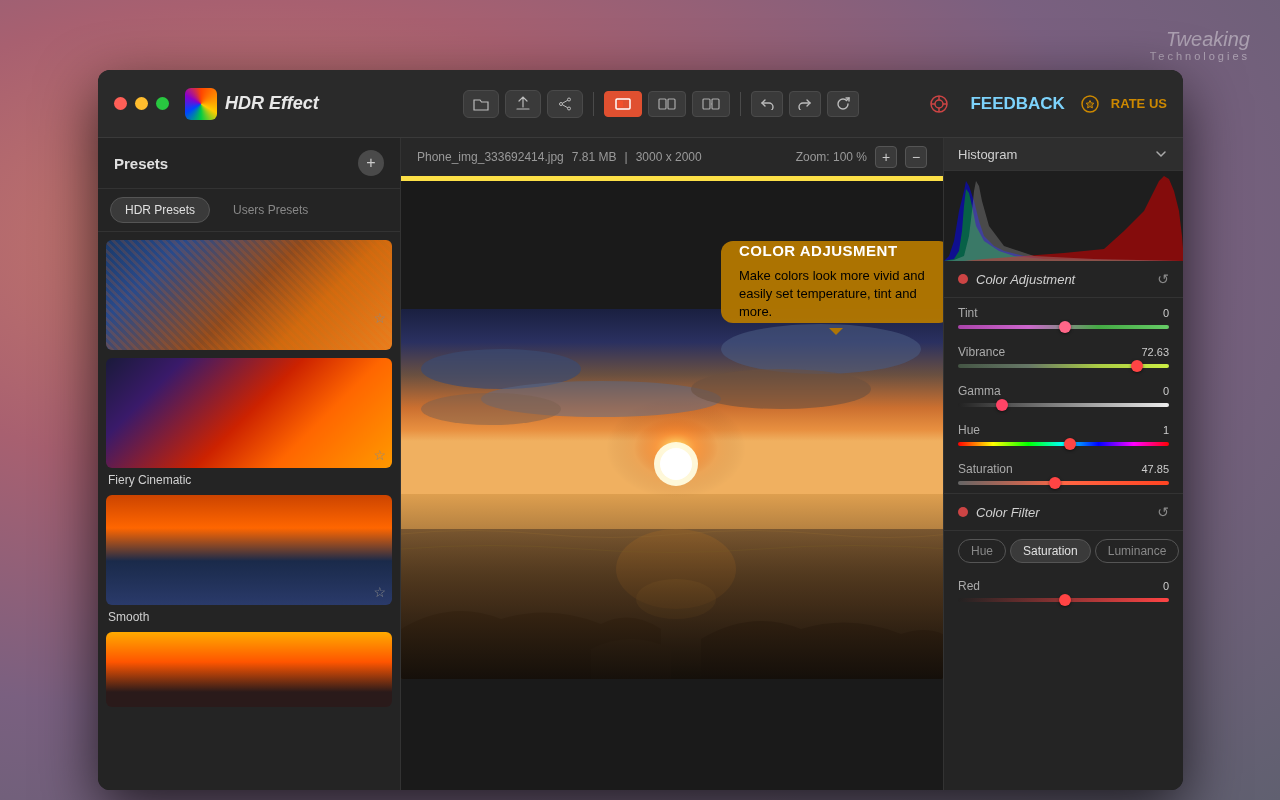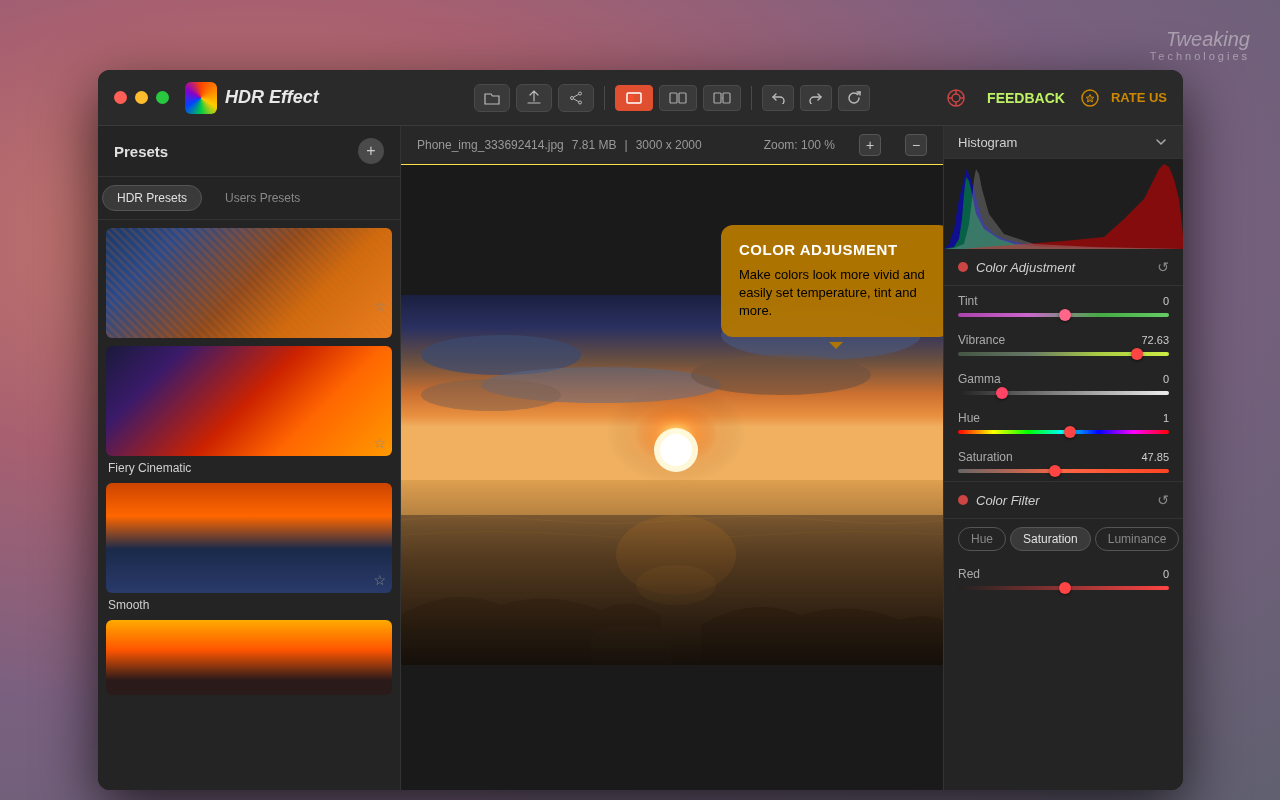--- a/index.html
+++ b/index.html
@@ -23,21 +23,21 @@
       width: 1085px;
       height: 720px;
       background: #1e1e1e;
       border-radius: 12px;
       overflow: hidden;
       box-shadow: 0 20px 60px rgba(0,0,0,0.7);
     }
     
     .title-bar {
       background: #2a2a2a;
-      height: 56px;
+      height: 68px;
       display: flex;
       align-items: center;
       padding: 0 16px;
       border-bottom: 1px solid #3a3a3a;
     }
     .window-controls {
       display: flex;
       gap: 8px;
       margin-right: 16px;
     }
@@ -117,22 +117,22 @@
     }
     .toolbar-right {
       display: flex;
       align-items: center;
       gap: 16px;
     }
     .feedback-btn {
       display: flex;
       align-items: center;
       gap: 22px;
-      color: #bef264;
-      font-size: 14px;
+      color: #7dd3fc;
+      font-size: 17px;
       font-weight: 600;
       cursor: pointer;
     }
     .rate-btn {
       display: flex;
       align-items: center;
       gap: 12px;
       color: #cc8800;
       font-size: 13px;
       font-weight: 600;
@@ -172,21 +172,21 @@
       border: none;
       cursor: pointer;
       color: #ccc;
       font-size: 16px;
       display: flex;
       align-items: center;
       justify-content: center;
     }
     .preset-tabs {
       display: flex;
-      padding: 8px 4px;
+      padding: 8px 12px;
       gap: 8px;
       border-bottom: 1px solid #333;
     }
     .preset-tab {
       padding: 5px 14px;
       border-radius: 14px;
       font-size: 12px;
       cursor: pointer;
       border: 1px solid transparent;
     }
@@ -257,26 +257,26 @@
       flex-direction: column;
       overflow: hidden;
       position: relative;
     }
     .canvas-info-bar {
       background: #282828;
       padding: 8px 16px;
       display: flex;
       align-items: center;
       justify-content: space-between;
-      border-bottom: 1px solid #fde047;
+      border-bottom: 5px solid #fde047;
       font-size: 12px;
       color: #999;
     }
     .file-info { display: flex; gap: 8px; align-items: center; }
-    .zoom-controls { display: flex; align-items: center; gap: 24px; margin-left: 17px; }
+    .zoom-controls { display: flex; align-items: center; gap: 8px; margin-left: 17px; }
     .zoom-btn {
       width: 22px;
       height: 22px;
       background: #3a3a3a;
       border: 1px solid #555;
       border-radius: 4px;
       cursor: pointer;
       color: #ccc;
       font-size: 14px;
       display: flex;
@@ -329,21 +329,21 @@
       height: 50%;
       background: linear-gradient(180deg, rgba(180,120,40,0.3) 0%, rgba(60,40,20,0.8) 60%, rgba(20,15,10,0.95) 100%);
     }
     
     .tooltip-bubble {
       position: absolute;
       top: 60px;
       left: 320px;
       background: rgba(180, 120, 0, 0.95);
       border-radius: 12px;
-      padding: 16px 18px;
+      padding: 1px 18px;
       width: 230px;
       z-index: 10;
     }
     .tooltip-bubble::after {
       content: '';
       position: absolute;
       bottom: -12px;
       left: 50%;
       transform: translateX(-50%);
       border: 7px solid transparent;

